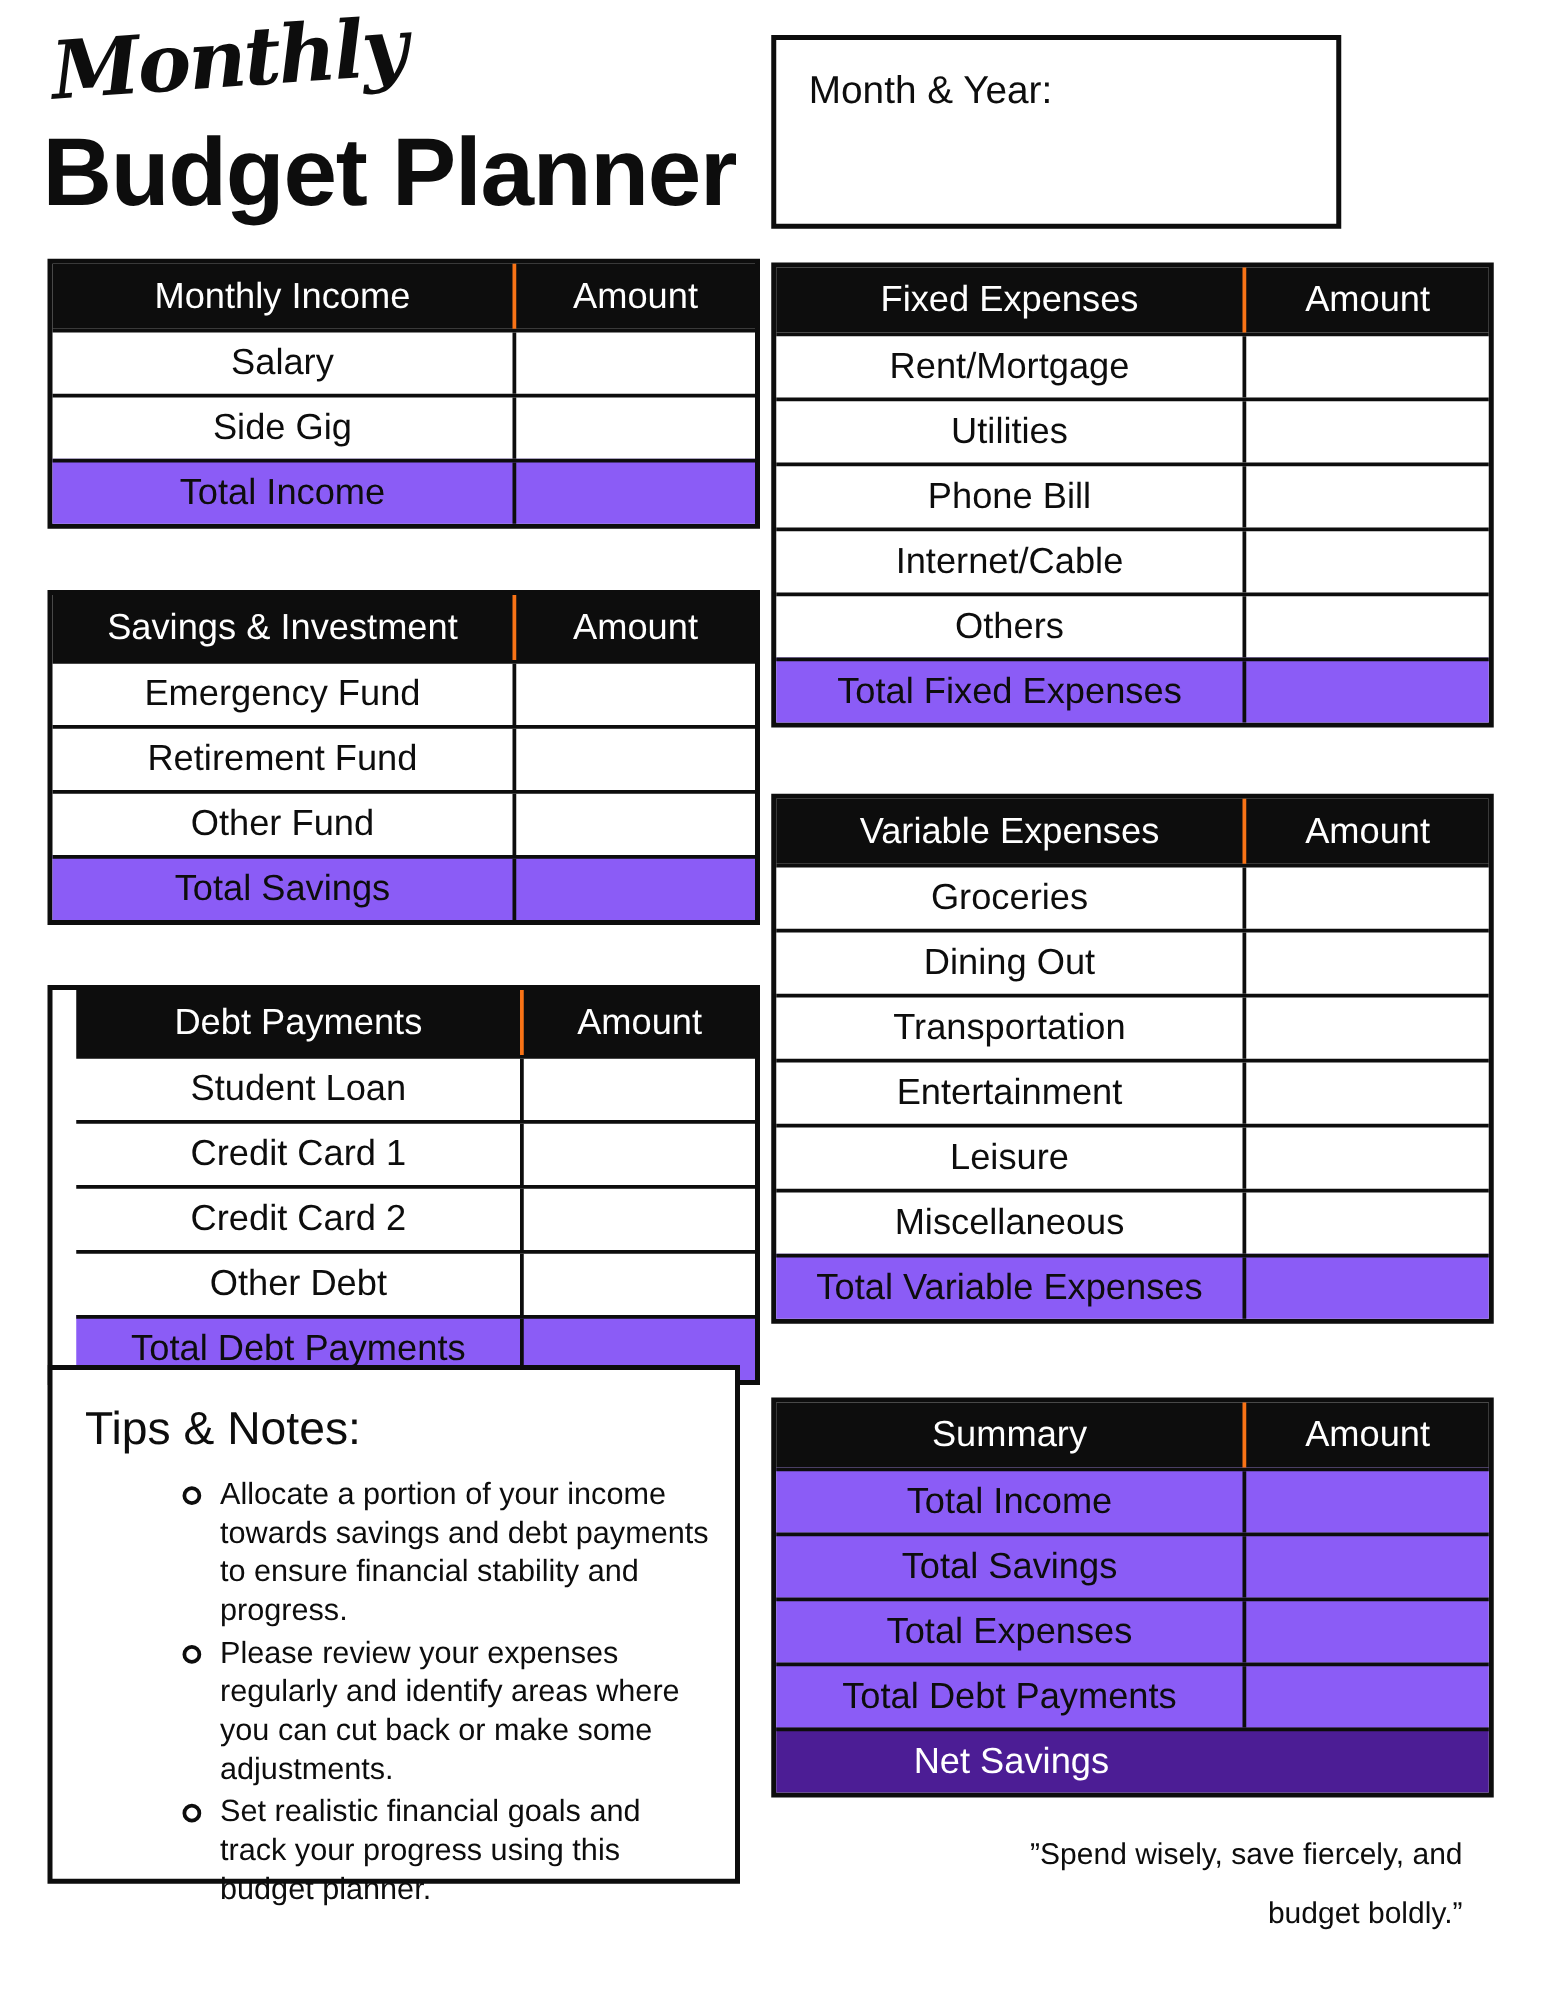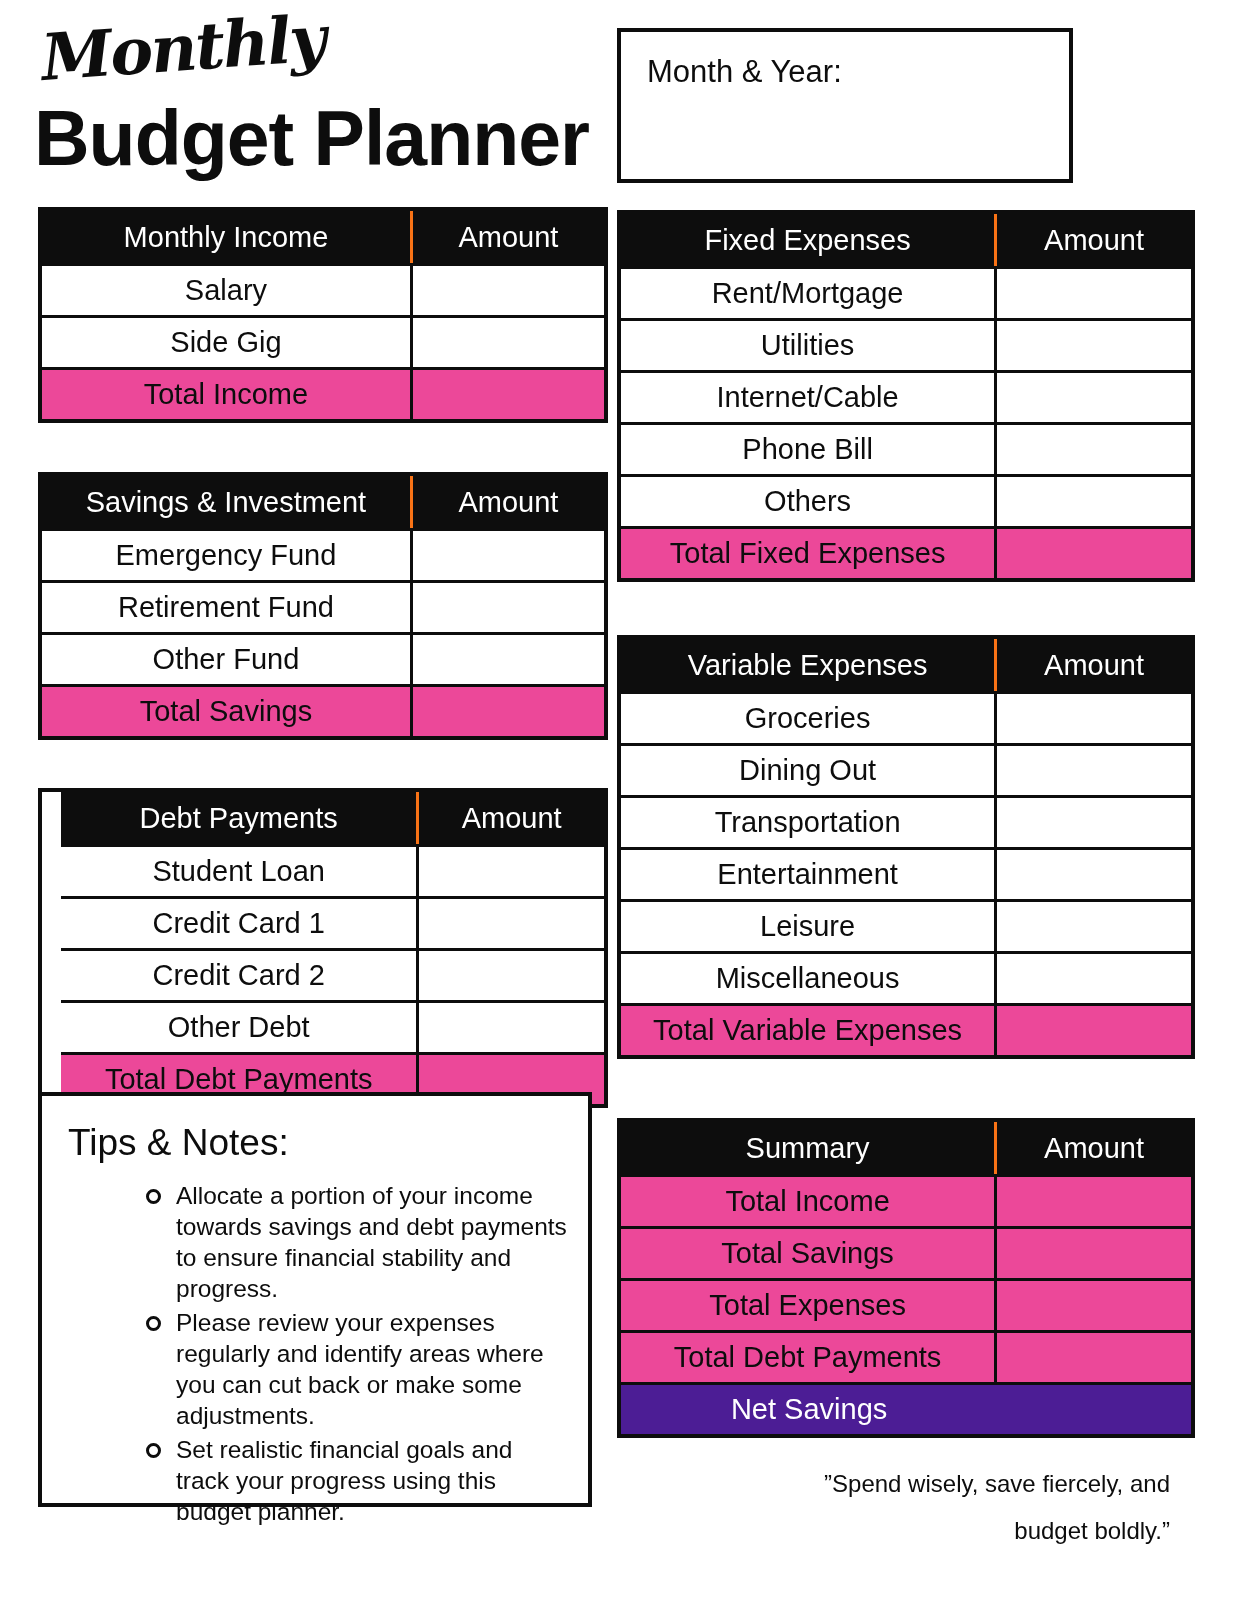--- a/index.html
+++ b/index.html
@@ -42,21 +42,21 @@
   .trow:first-child{border-top:none;}
   .trow.header{background:#0d0d0d;color:#ffffff;}
   .cell{
     display:flex;align-items:center;justify-content:center;
     font-size:29px;box-sizing:border-box;text-align:center;
     overflow:hidden;white-space:nowrap;
   }
   .cell.label{width:66%;border-right:3px solid #0d0d0d;}
   .trow.header .cell.label{border-right:3px solid #f97316;}
   .cell.amount{flex:1;}
-  .trow.total{background:#ec4899;}
+  .trow.total{background:#8b5cf6;}
   .trow.net{background:#4c1d95;color:#ffffff;}
 
   #tbl-income  {left:38px; top:207px; width:570px;}
   #tbl-savings {left:38px; top:472px; width:570px;}
   #tbl-debt    {left:38px; top:788px; width:570px;padding-left:19px;}
   #tbl-fixed   {left:617px;top:210px; width:578px;}
   #tbl-variable{left:617px;top:635px; width:578px;}
   #tbl-summary {left:617px;top:1118px;width:578px;}
 
   
@@ -167,25 +167,25 @@
     </div>
     <div class="trow">
       <div class="cell label">Rent/Mortgage</div>
       <div class="cell amount"></div>
     </div>
     <div class="trow">
       <div class="cell label">Utilities</div>
       <div class="cell amount"></div>
     </div>
     <div class="trow">
+      <div class="cell label">Phone Bill</div>
+      <div class="cell amount"></div>
+    </div>
+    <div class="trow">
       <div class="cell label">Internet/Cable</div>
-      <div class="cell amount"></div>
-    </div>
-    <div class="trow">
-      <div class="cell label">Phone Bill</div>
       <div class="cell amount"></div>
     </div>
     <div class="trow">
       <div class="cell label">Others</div>
       <div class="cell amount"></div>
     </div>
     <div class="trow total">
       <div class="cell label">Total Fixed Expenses</div>
       <div class="cell amount"></div>
     </div>

